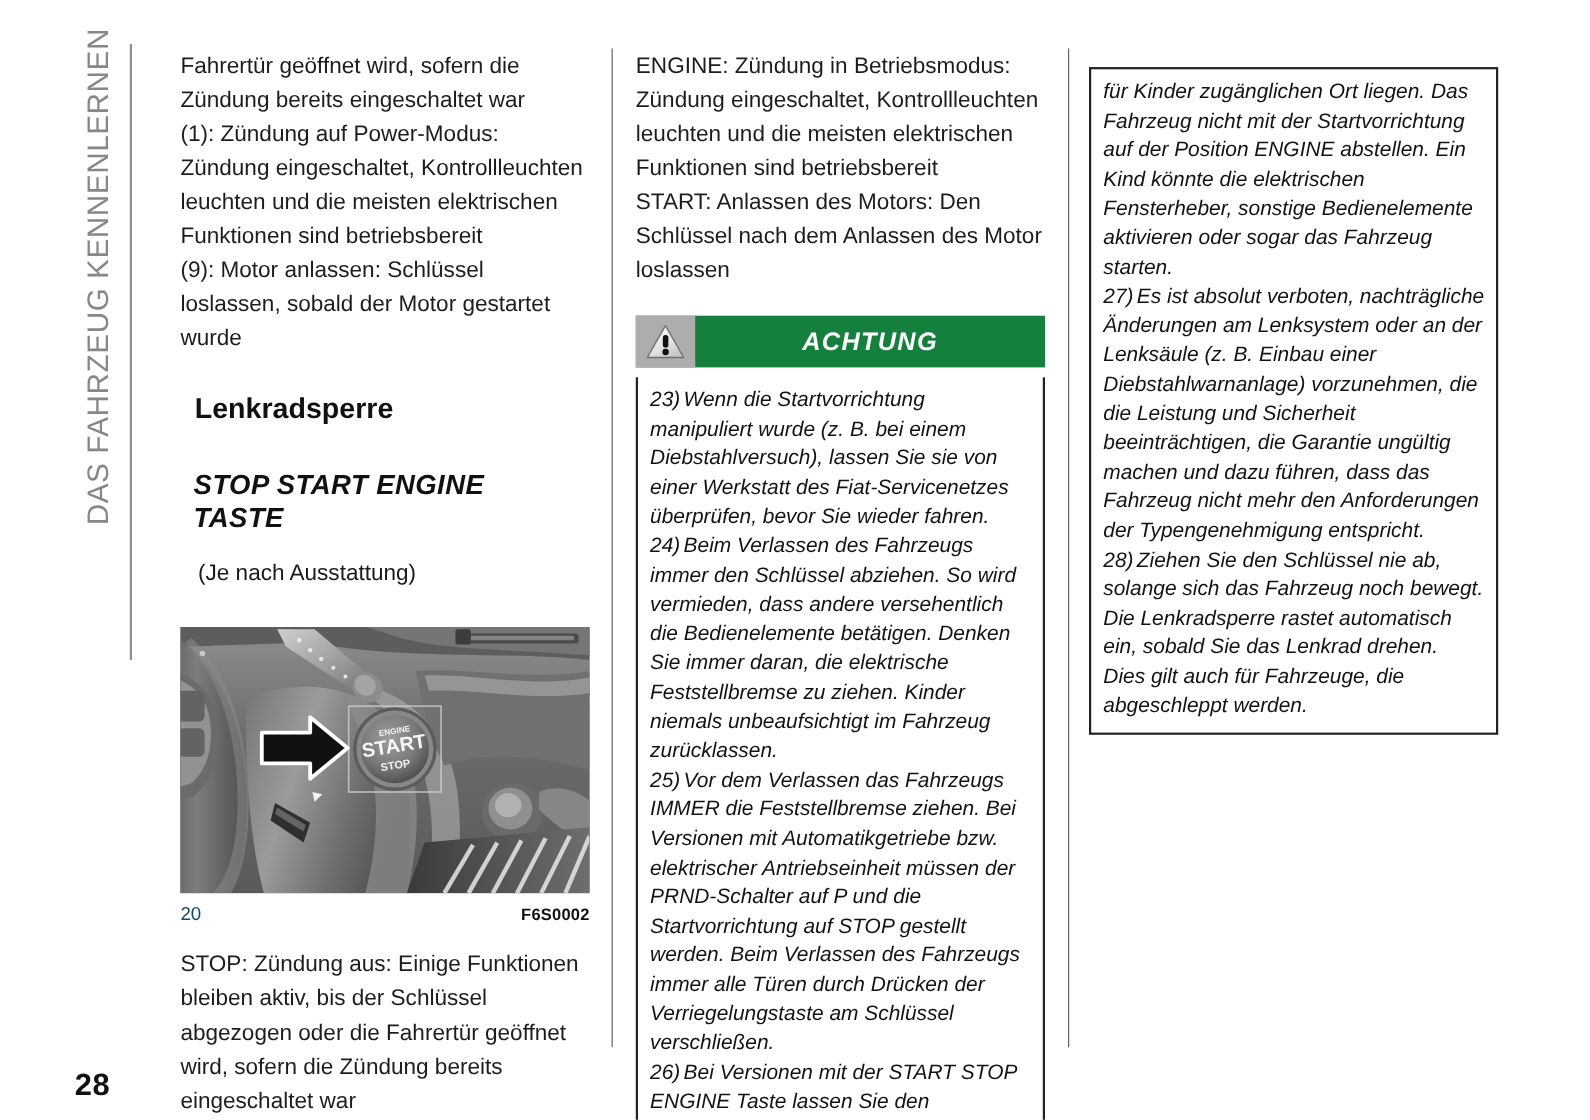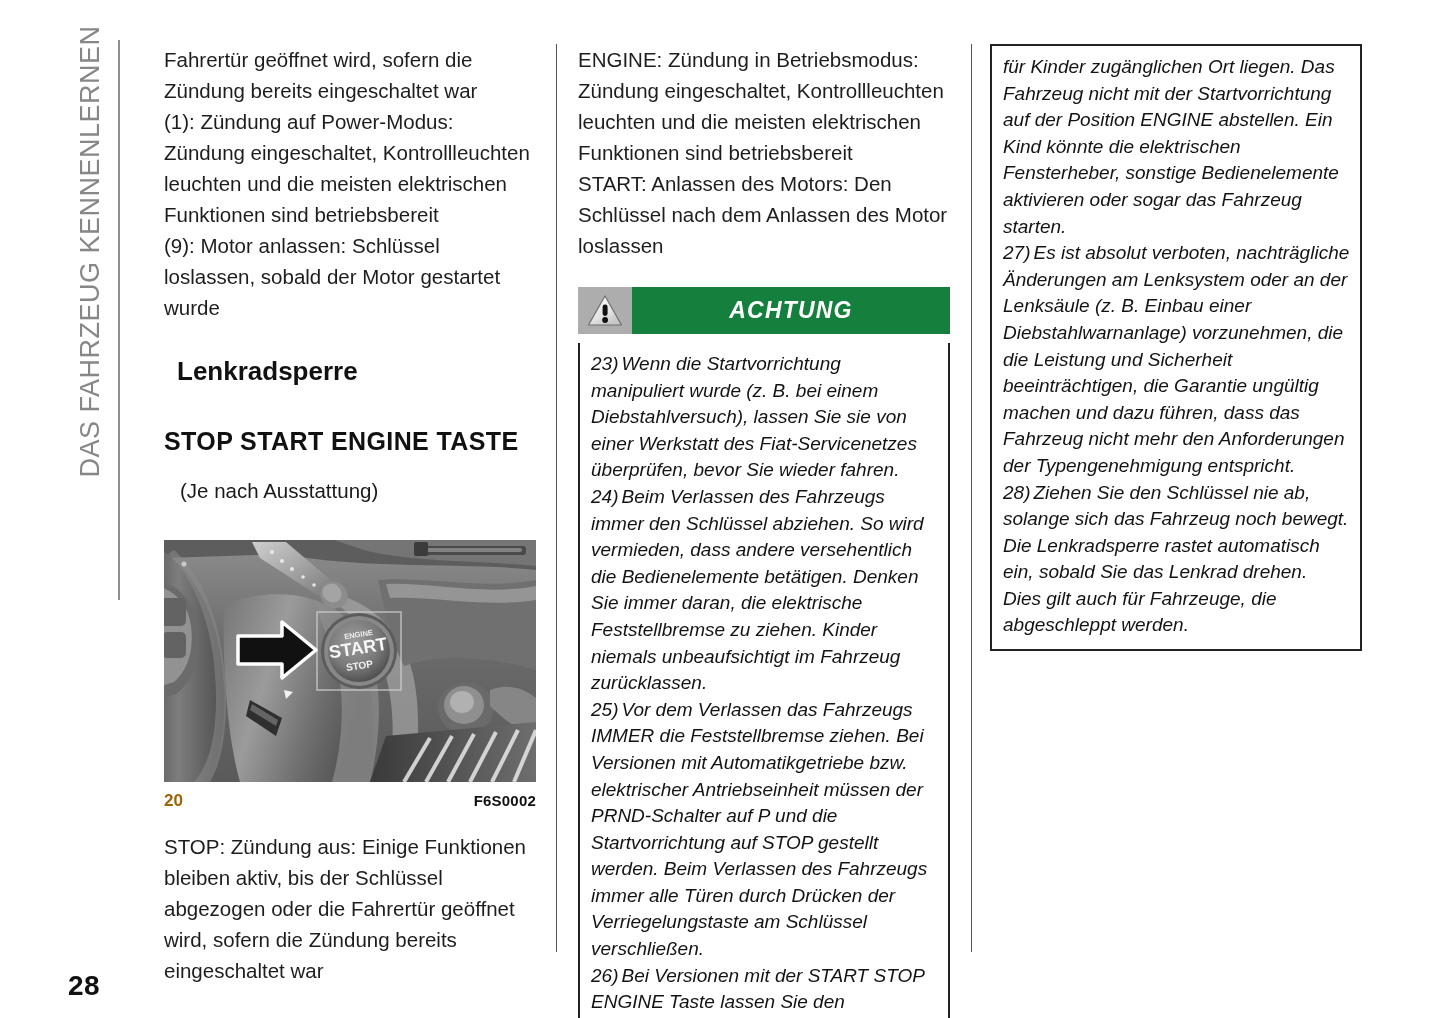--- a/index.html
+++ b/index.html
@@ -67,21 +67,21 @@
   #column-rule-1 { left: 556px; height: 908px; }
   #column-rule-2 { left: 971px; height: 908px; }
 
   
   .column {
     position: absolute;
     top: 44px;
   }
   #column-left   { left: 164px;  width: 372px; }
   #column-middle { left: 578px;  width: 372px; }
-  #column-right  { left: 990px;  width: 372px; }
+  #column-right  { left: 990px;  width: 372px; margin-top: 17px; }
 
   .body-text {
     font-size: 20.5px;
     line-height: 31px;
     color: #1d1d1d;
     margin: 0;
   }
 
   .sub-head {
     font-size: 26px;
@@ -90,23 +90,24 @@
     margin: 13px;
     padding-top: 20px;
     color: #111;
   }
 
   .section-head {
     font-size: 25px;
     line-height: 30px;
     font-weight: bold;
     letter-spacing: 0.4px;
-    margin: 0;
+    margin: 12px;
     padding-top: 26px;
     color: #111;
+    font-style: italic;
   }
   .section-sub {
     font-size: 20.5px;
     line-height: 31px;
     margin: 16px;
     padding-top: 3px;
   }
 
   
   #figure-block { padding-top: 18px; }
@@ -121,22 +122,22 @@
   }
   #figure-caption-row {
     display: flex;
     justify-content: space-between;
     align-items: baseline;
     padding-top: 9px;
     padding-bottom: 20px;
   }
   #figure-number {
     font-size: 17px;
-    font-weight: bold;
-    color: #a16207;
+    font-weight: normal;
+    color: #0c4a6e;
   }
   #figure-code {
     font-size: 15px;
     font-weight: bold;
     color: #111;
     letter-spacing: 0.2px;
   }
 
   
   #warning-block { padding-top: 26px; }

